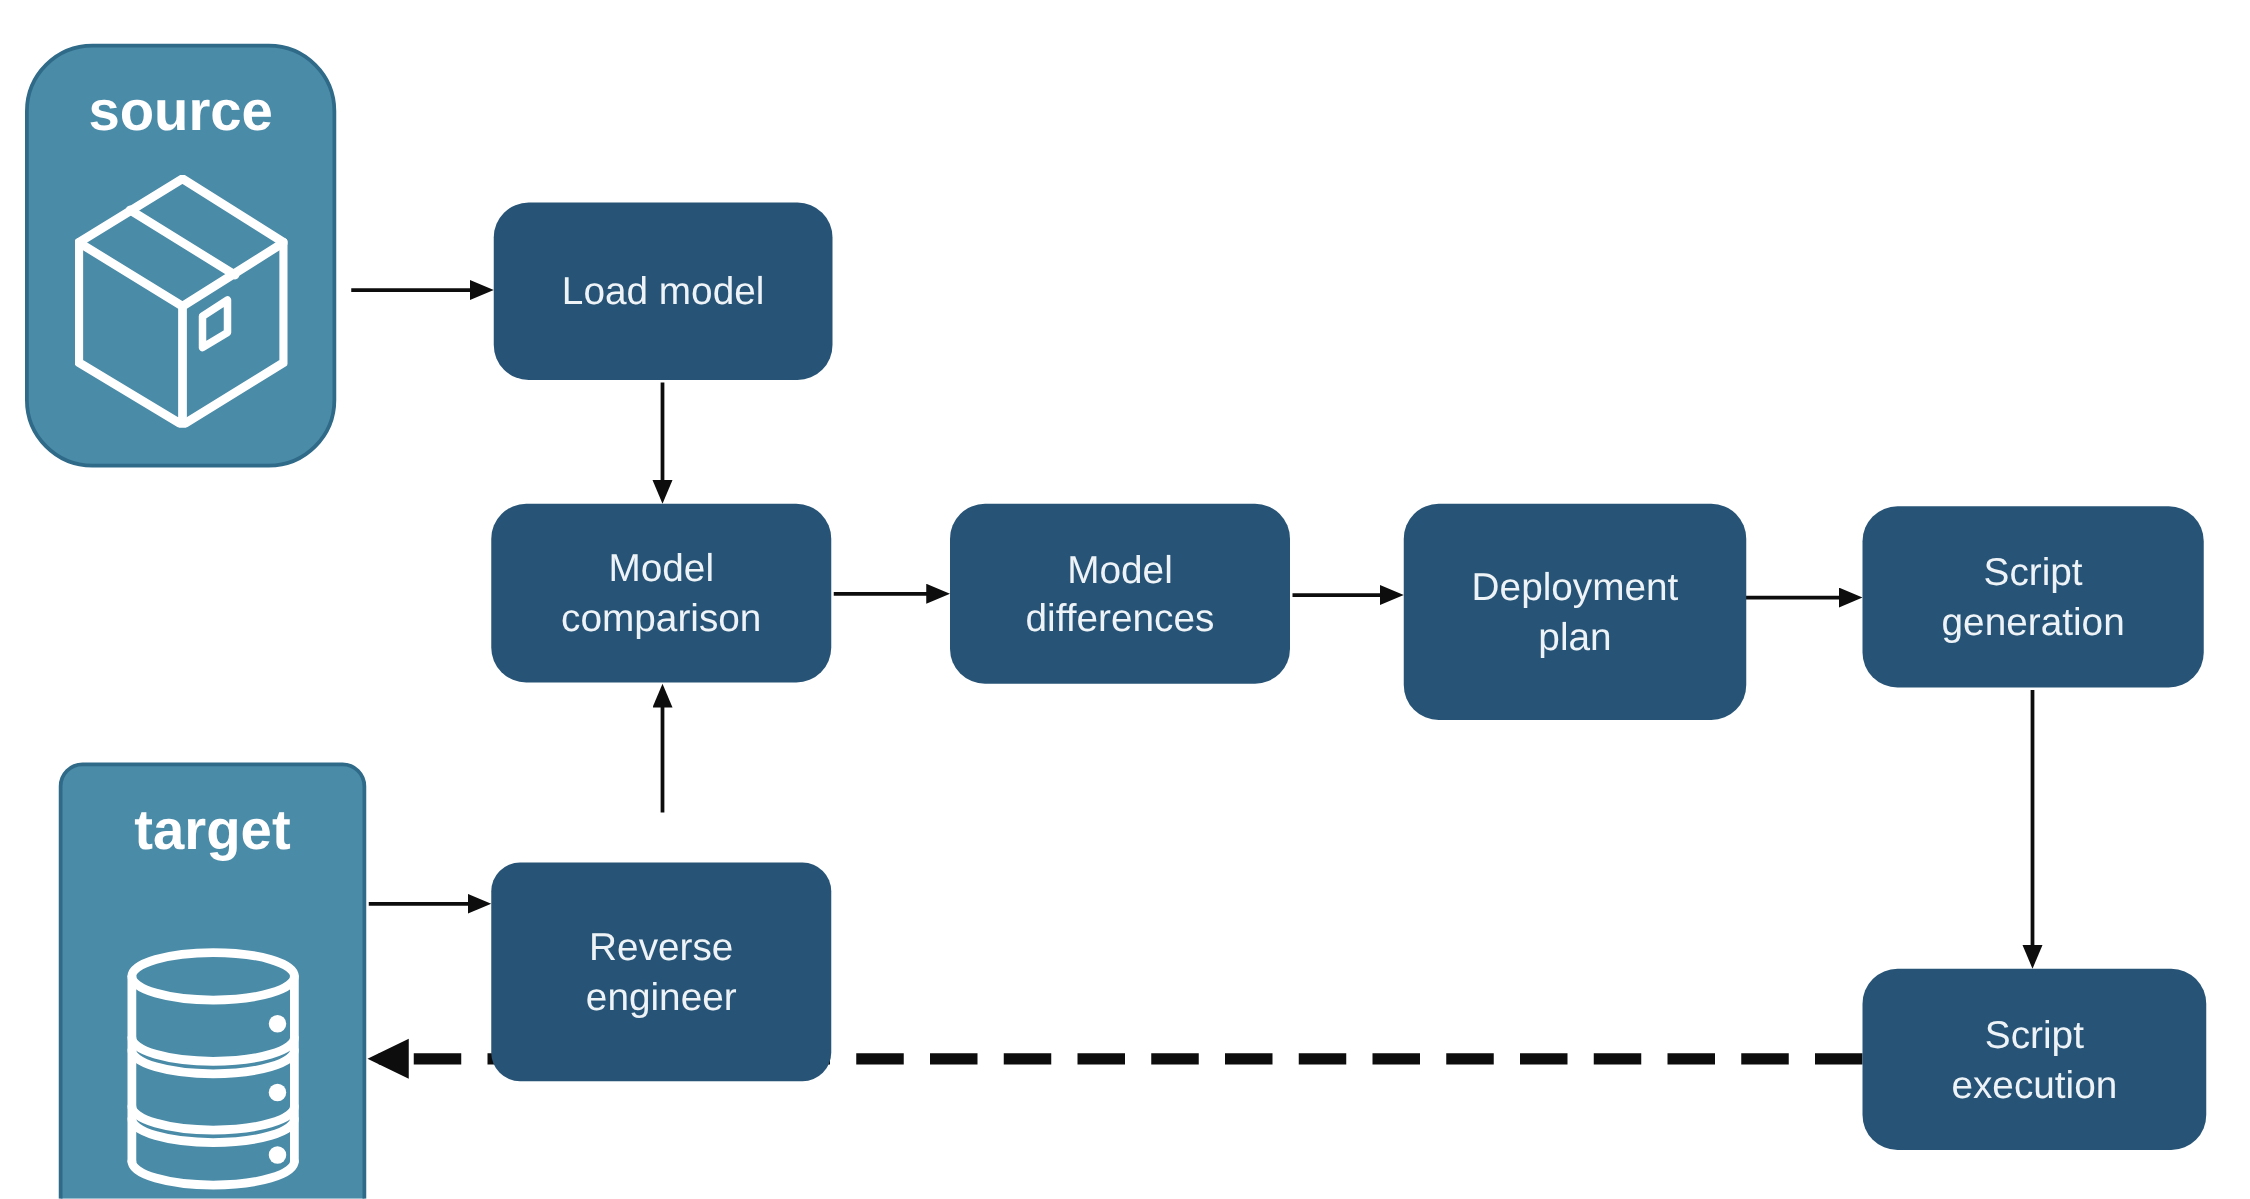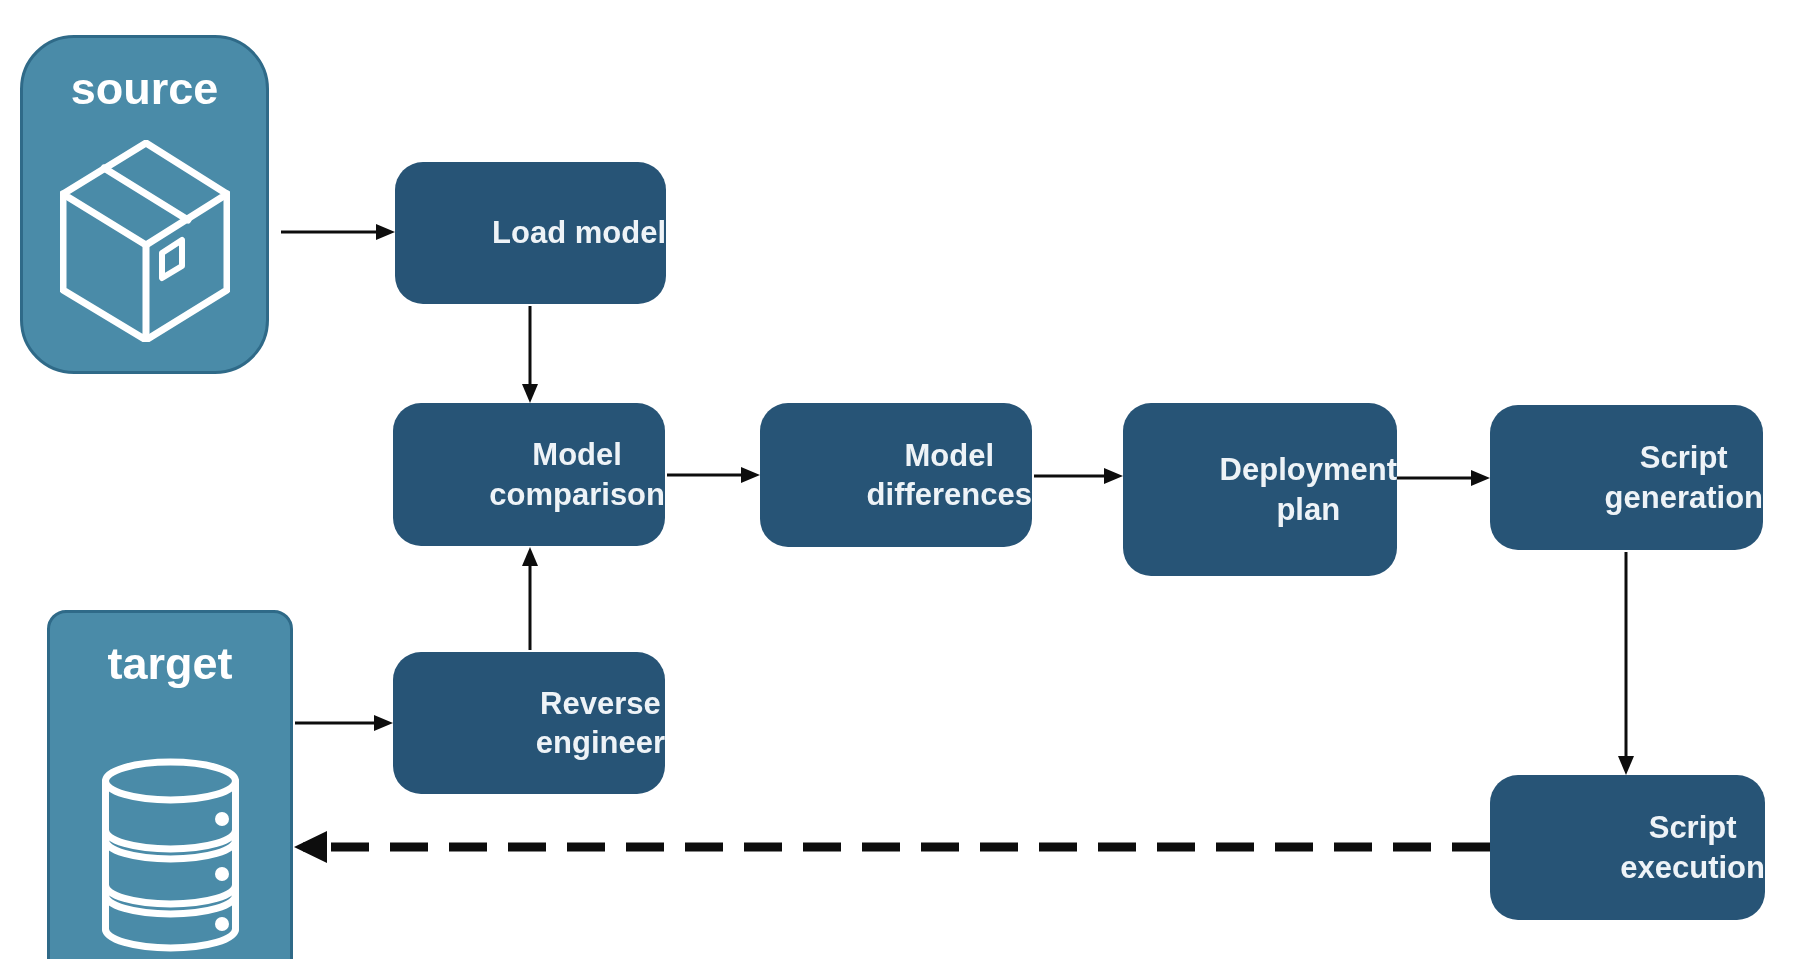--- a/index.html
+++ b/index.html
@@ -17,26 +17,25 @@
   .edges .thick-dashed { stroke-width: 9; stroke-dasharray: 38 21; }
   .edges marker path { fill: var(--arrow, #0d0d0d); stroke: none; }
 
   .node {
     position: absolute;
     background: var(--node-fill, #275476);
     color: var(--node-text, #eef3f7);
     border-radius: 28px;
     display: flex;
     align-items: center;
-    justify-content: flex-end;
+    justify-content: center;
     text-align: center;
     font-size: 31px;
     line-height: 1.26;
     white-space: pre-line;
-    font-weight: bold;
   }
   .entity {
     position: absolute;
     background: var(--entity-fill, #4a8ba8);
     border: 3px solid var(--entity-border, #2f6a88);
     border-radius: 54px;
     box-sizing: border-box;
     display: flex;
     flex-direction: column;
     align-items: center;
@@ -58,21 +57,21 @@
   .entity-icon-wrap svg { display: block; }
   .icon-stroke { stroke: var(--entity-text, #ffffff); fill: none; stroke-width: 7; stroke-linejoin: round; stroke-linecap: round; }
   .icon-fill { fill: var(--entity-text, #ffffff); stroke: none; }
 
   
   .n-load      { left: 395px; top: 162px; width: 271px; height: 142px; }
   .n-compare   { left: 393px; top: 403px; width: 272px; height: 143px; }
   .n-diff      { left: 760px; top: 403px; width: 272px; height: 144px; }
   .n-deploy    { left: 1123px; top: 403px; width: 274px; height: 173px; }
   .n-scriptgen { left: 1490px; top: 405px; width: 273px; height: 145px; }
-  .n-reverse   { left: 393px; top: 652px; width: 272px; height: 142px; }
+  .n-reverse   { left: 393px; top: 690px; width: 272px; height: 175px; border-radius: 23px; }
   .n-scriptexe { left: 1490px; top: 775px; width: 275px; height: 145px; }
   .e-source    { left: 20px;  top: 35px;  width: 249px; height: 339px; }
   .e-target    { left: 47px;  top: 610px; width: 246px; height: 414px; border-radius: 19px; }
 </style>
 </head>
 <body style="background: rgb(255, 255, 255);">
 
 <div class="canvas">
 
   <svg class="edges" viewBox="0 0 1800 959" xmlns="http://www.w3.org/2000/svg">

